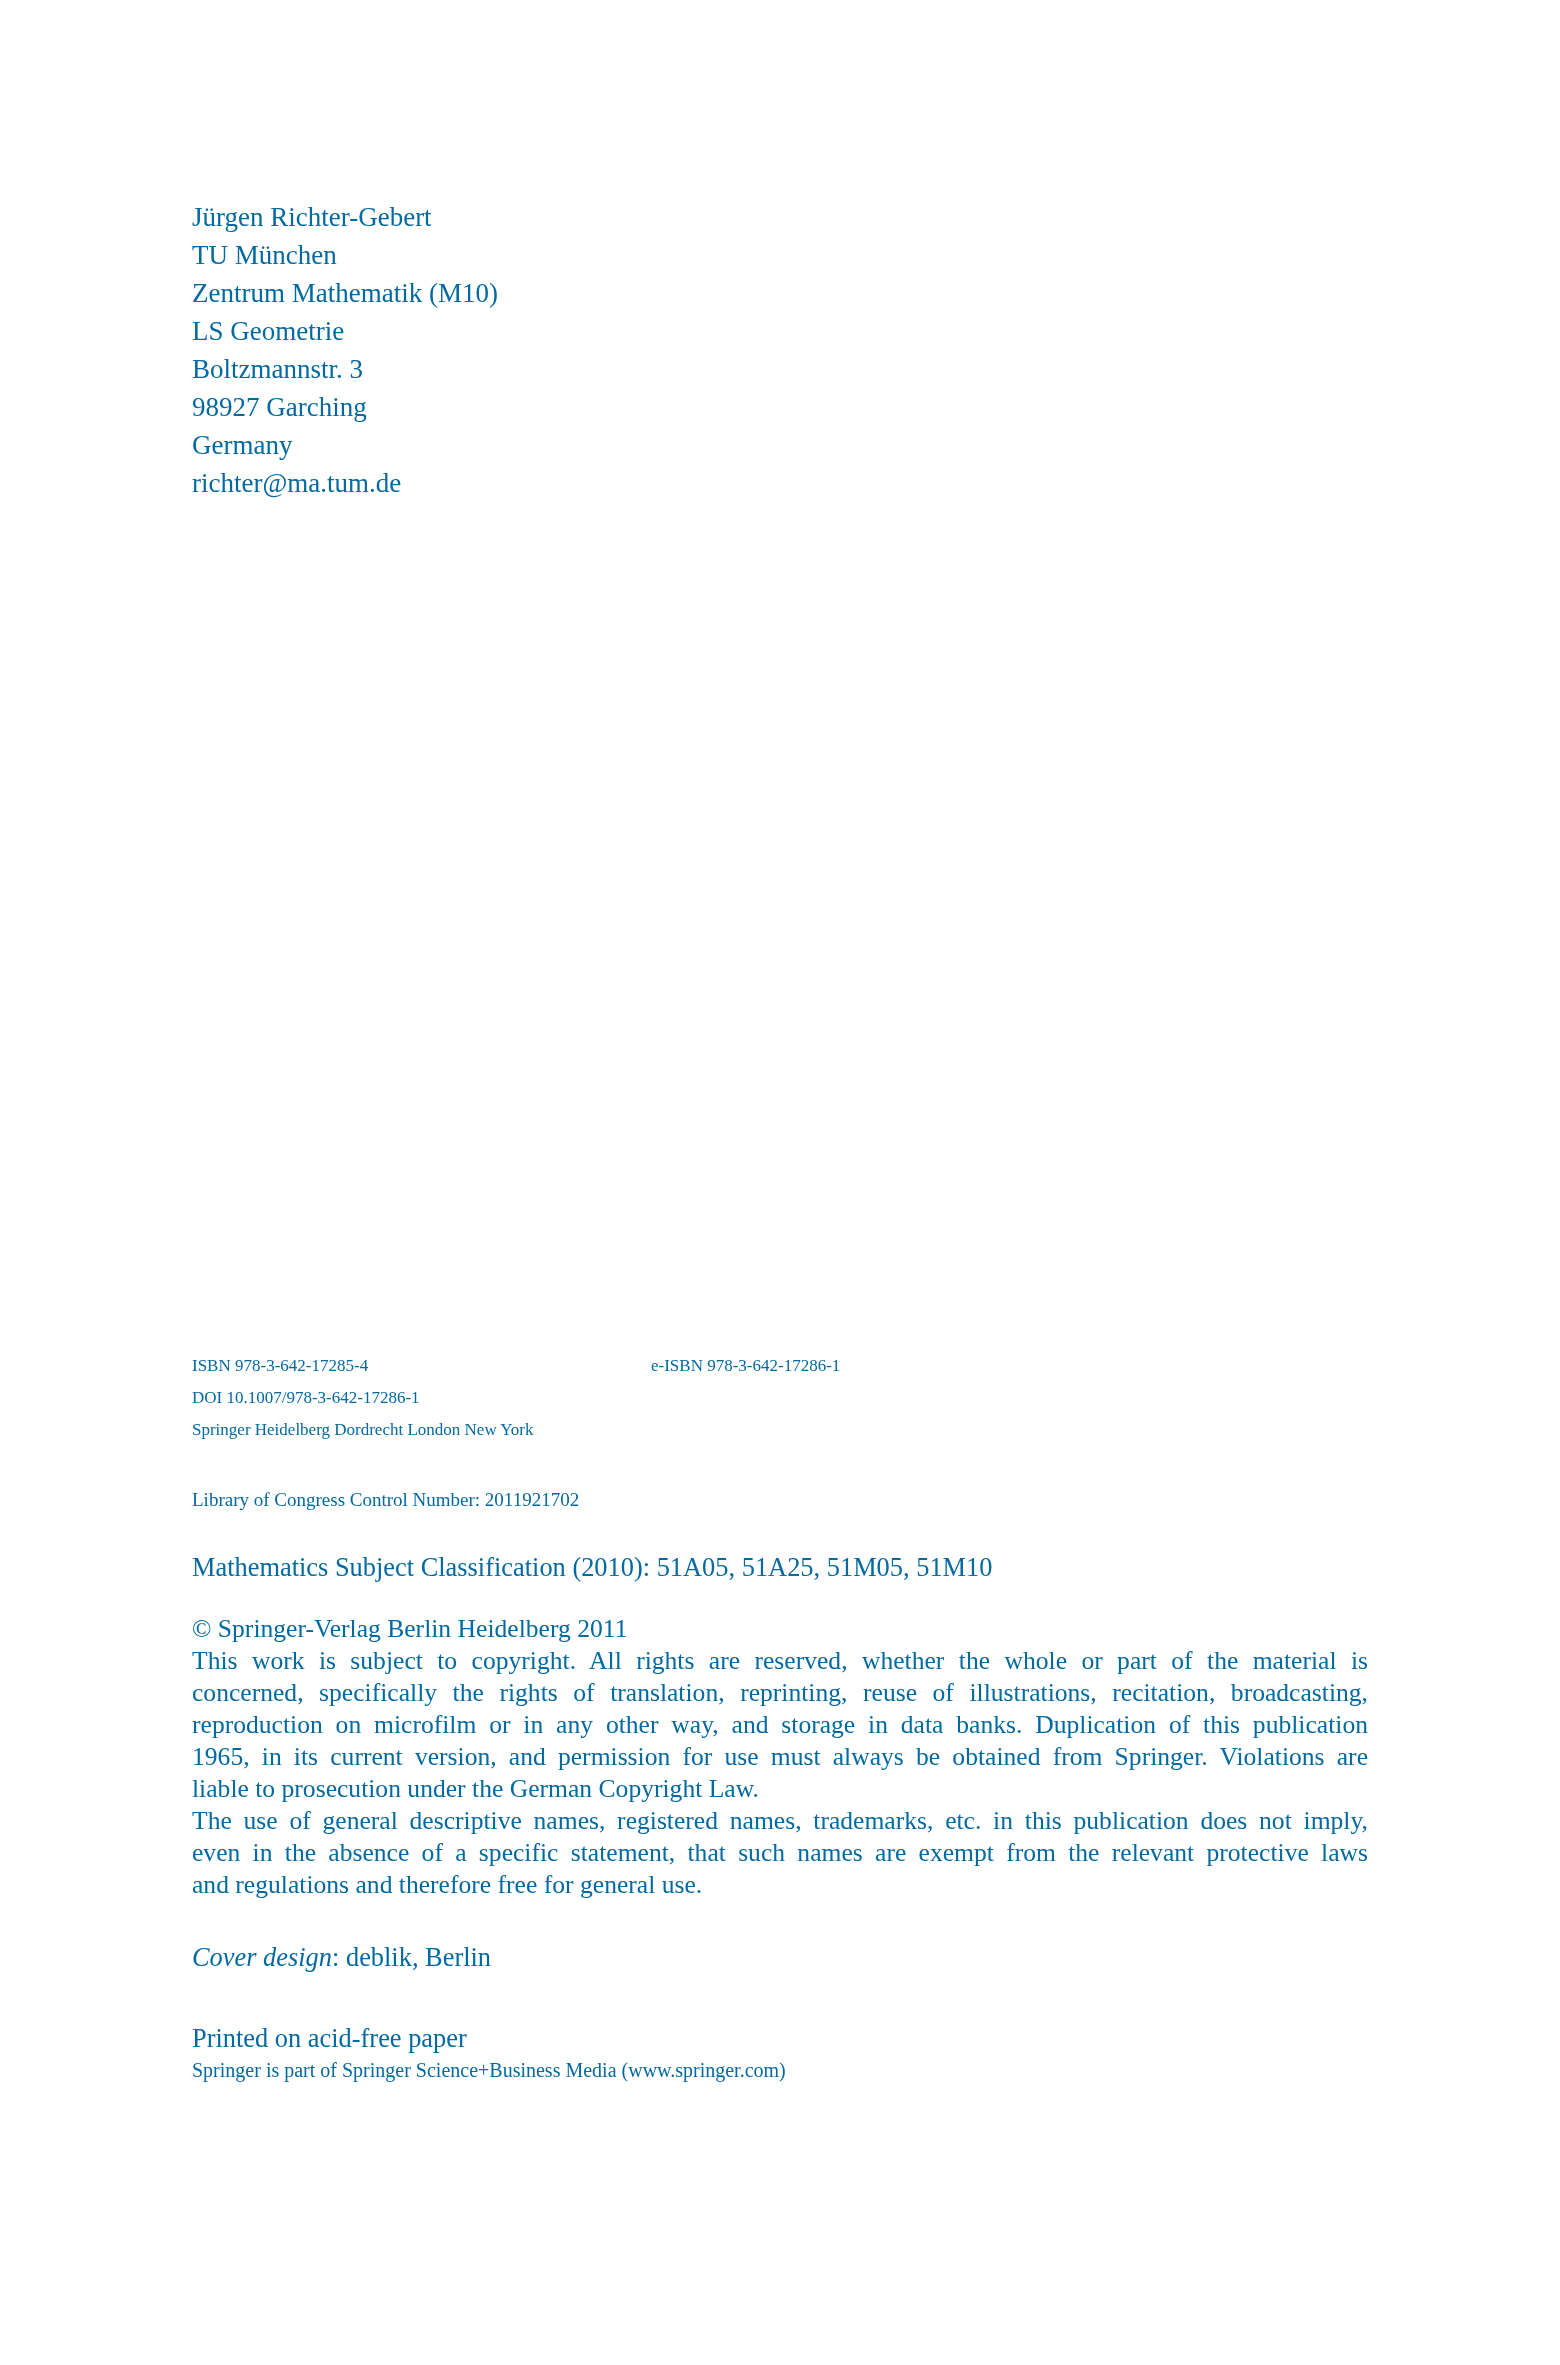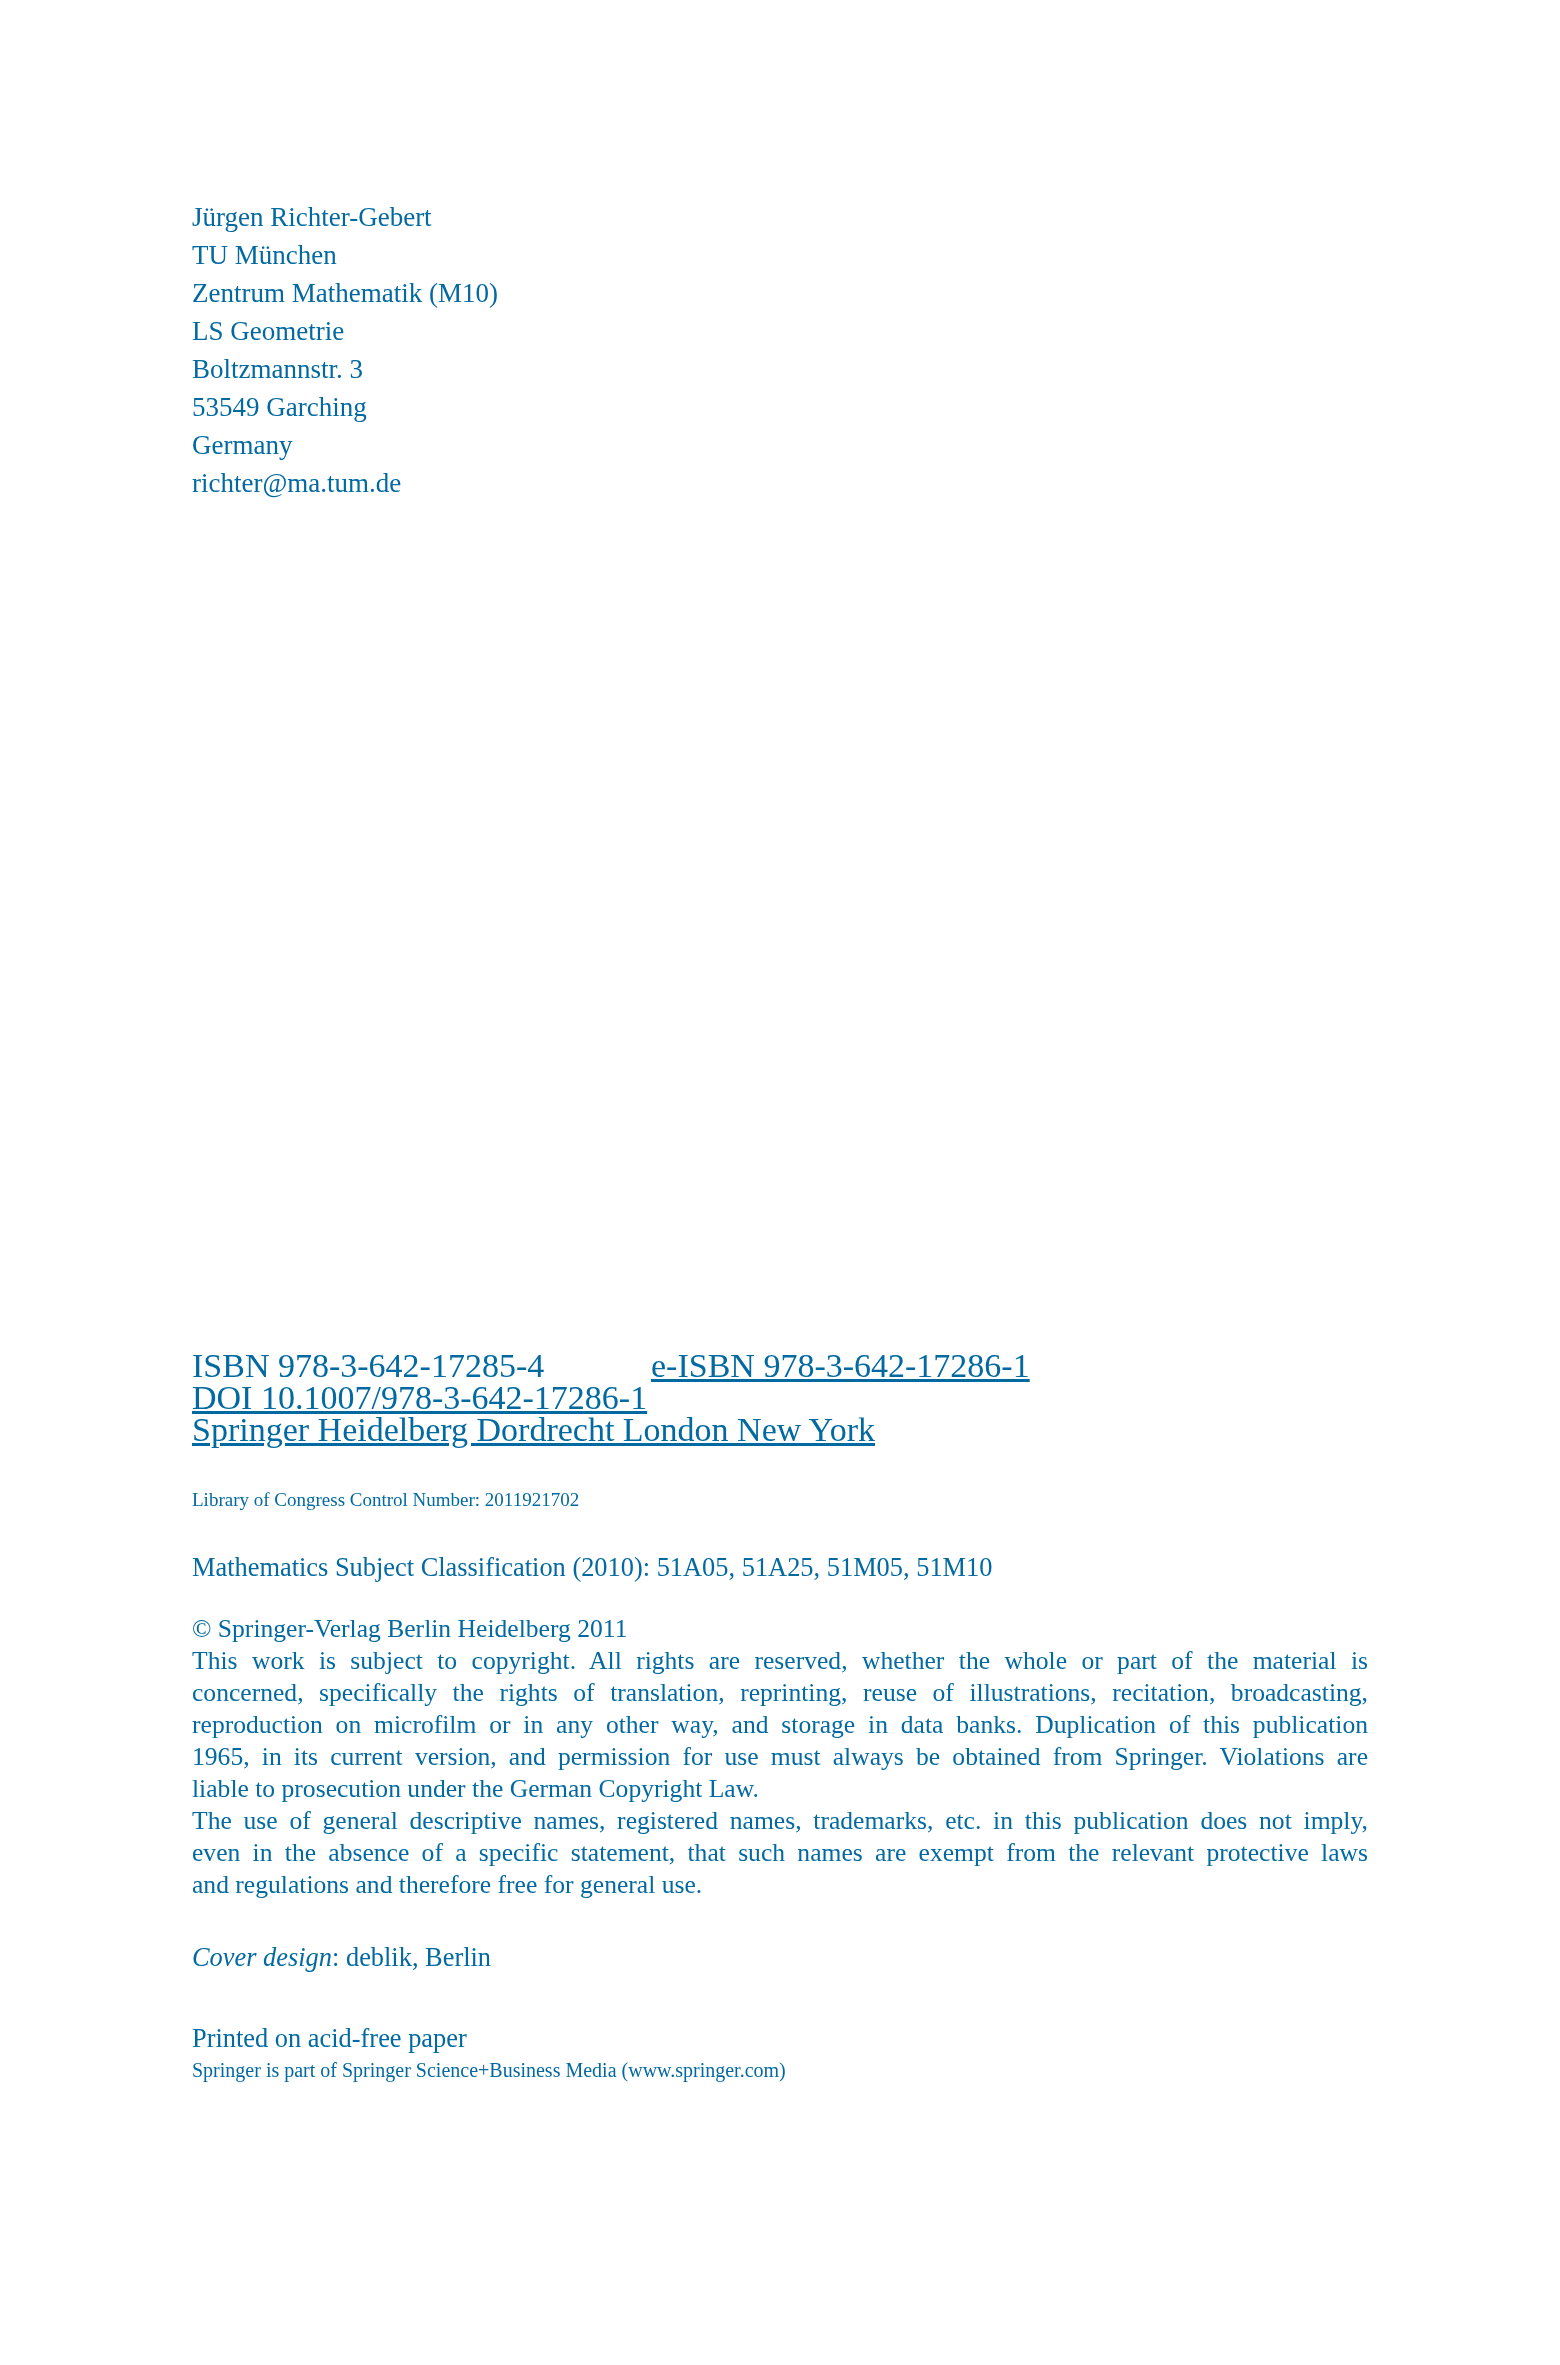--- a/index.html
+++ b/index.html
@@ -28,23 +28,22 @@
   
   .author-block {
     padding-top: 198px;
     font-size: 27px;
     line-height: 38px;
   }
 
   
   .isbn-block {
     margin-top: 848px;
-    font-size: 34px;
+    font-size: 17px;
     line-height: 32px;
-    text-decoration: underline;
   }
   .isbn-row .isbn-left {
     display: inline-block;
     width: 459px;
   }
   .lccn-line {
     margin-top: 38px;
     font-size: 19px;
     line-height: 32px;
   }
@@ -88,21 +87,21 @@
 
 <div class="page">
   <div class="content">
 
     <div class="author-block">
       <div>Jürgen Richter-Gebert</div>
       <div>TU München</div>
       <div>Zentrum Mathematik (M10)</div>
       <div>LS Geometrie</div>
       <div>Boltzmannstr. 3</div>
-      <div>53549 Garching</div>
+      <div>98927 Garching</div>
       <div>Germany</div>
       <div>richter@ma.tum.de</div>
     </div>
 
     <div class="isbn-block">
       <div class="isbn-row">
         <span class="isbn-left">ISBN 978-3-642-17285-4</span><span>e-ISBN 978-3-642-17286-1</span>
       </div>
       <div>DOI 10.1007/978-3-642-17286-1</div>
       <div>Springer Heidelberg Dordrecht London New York</div>

